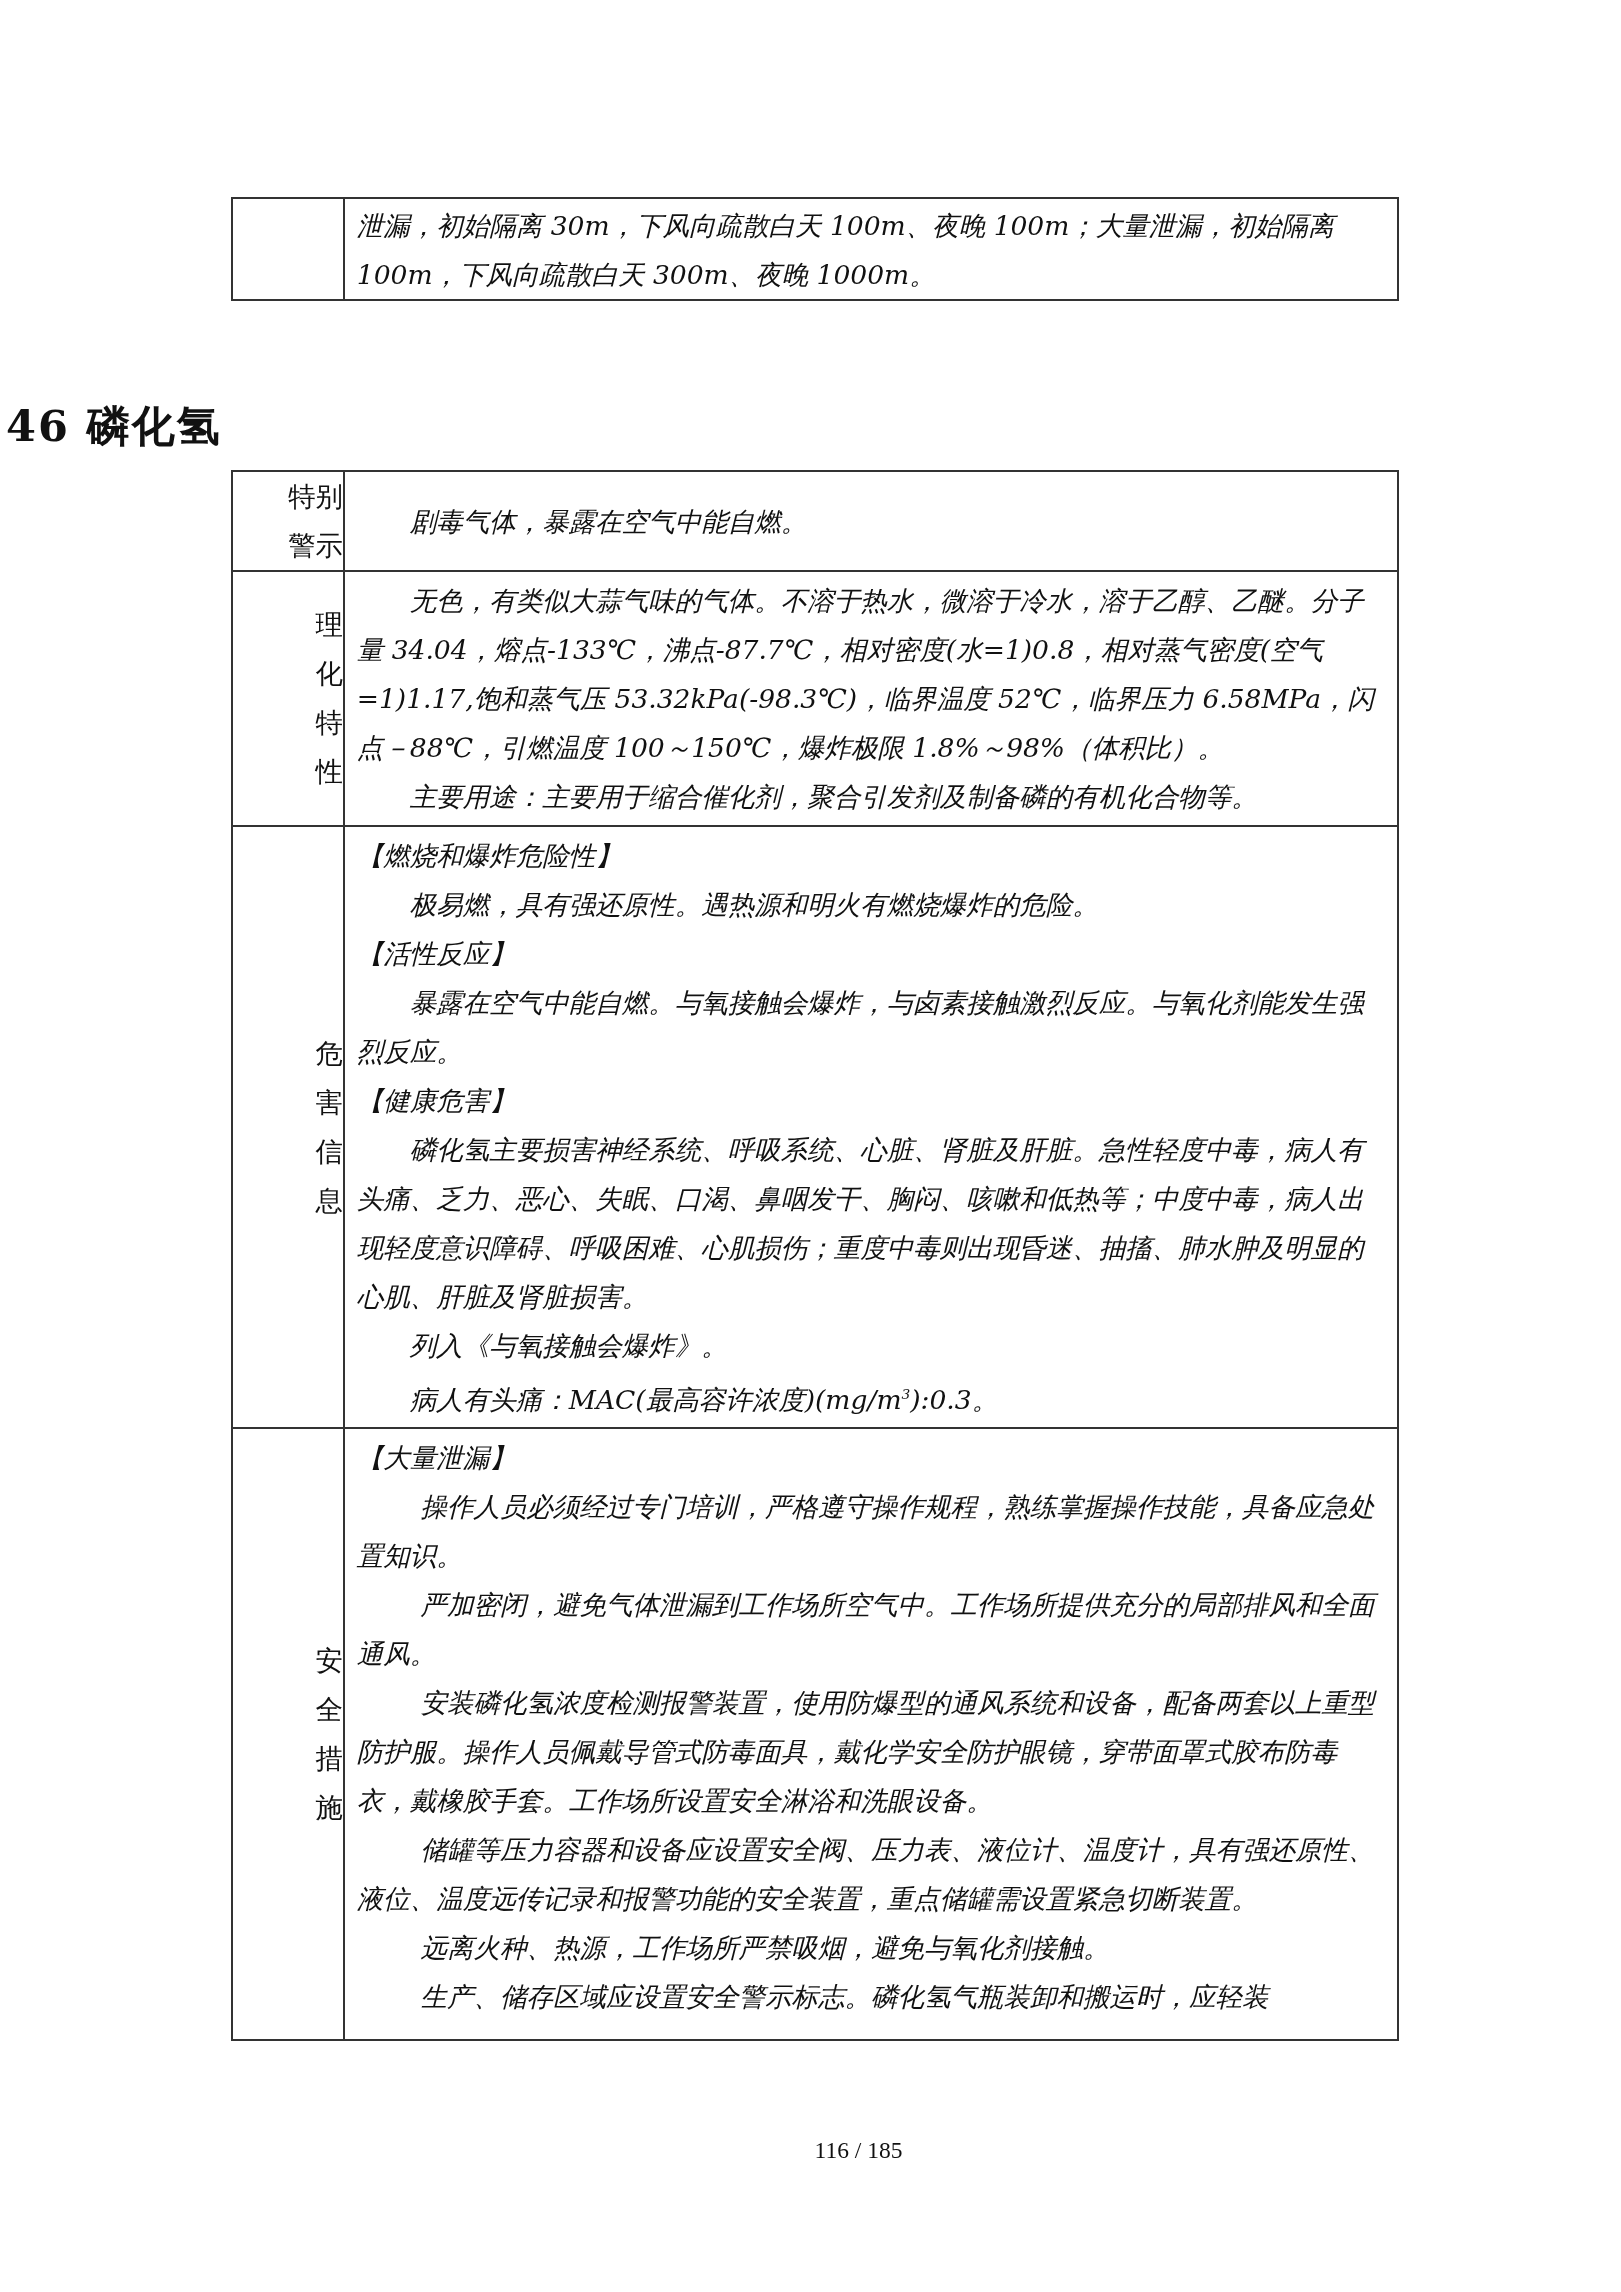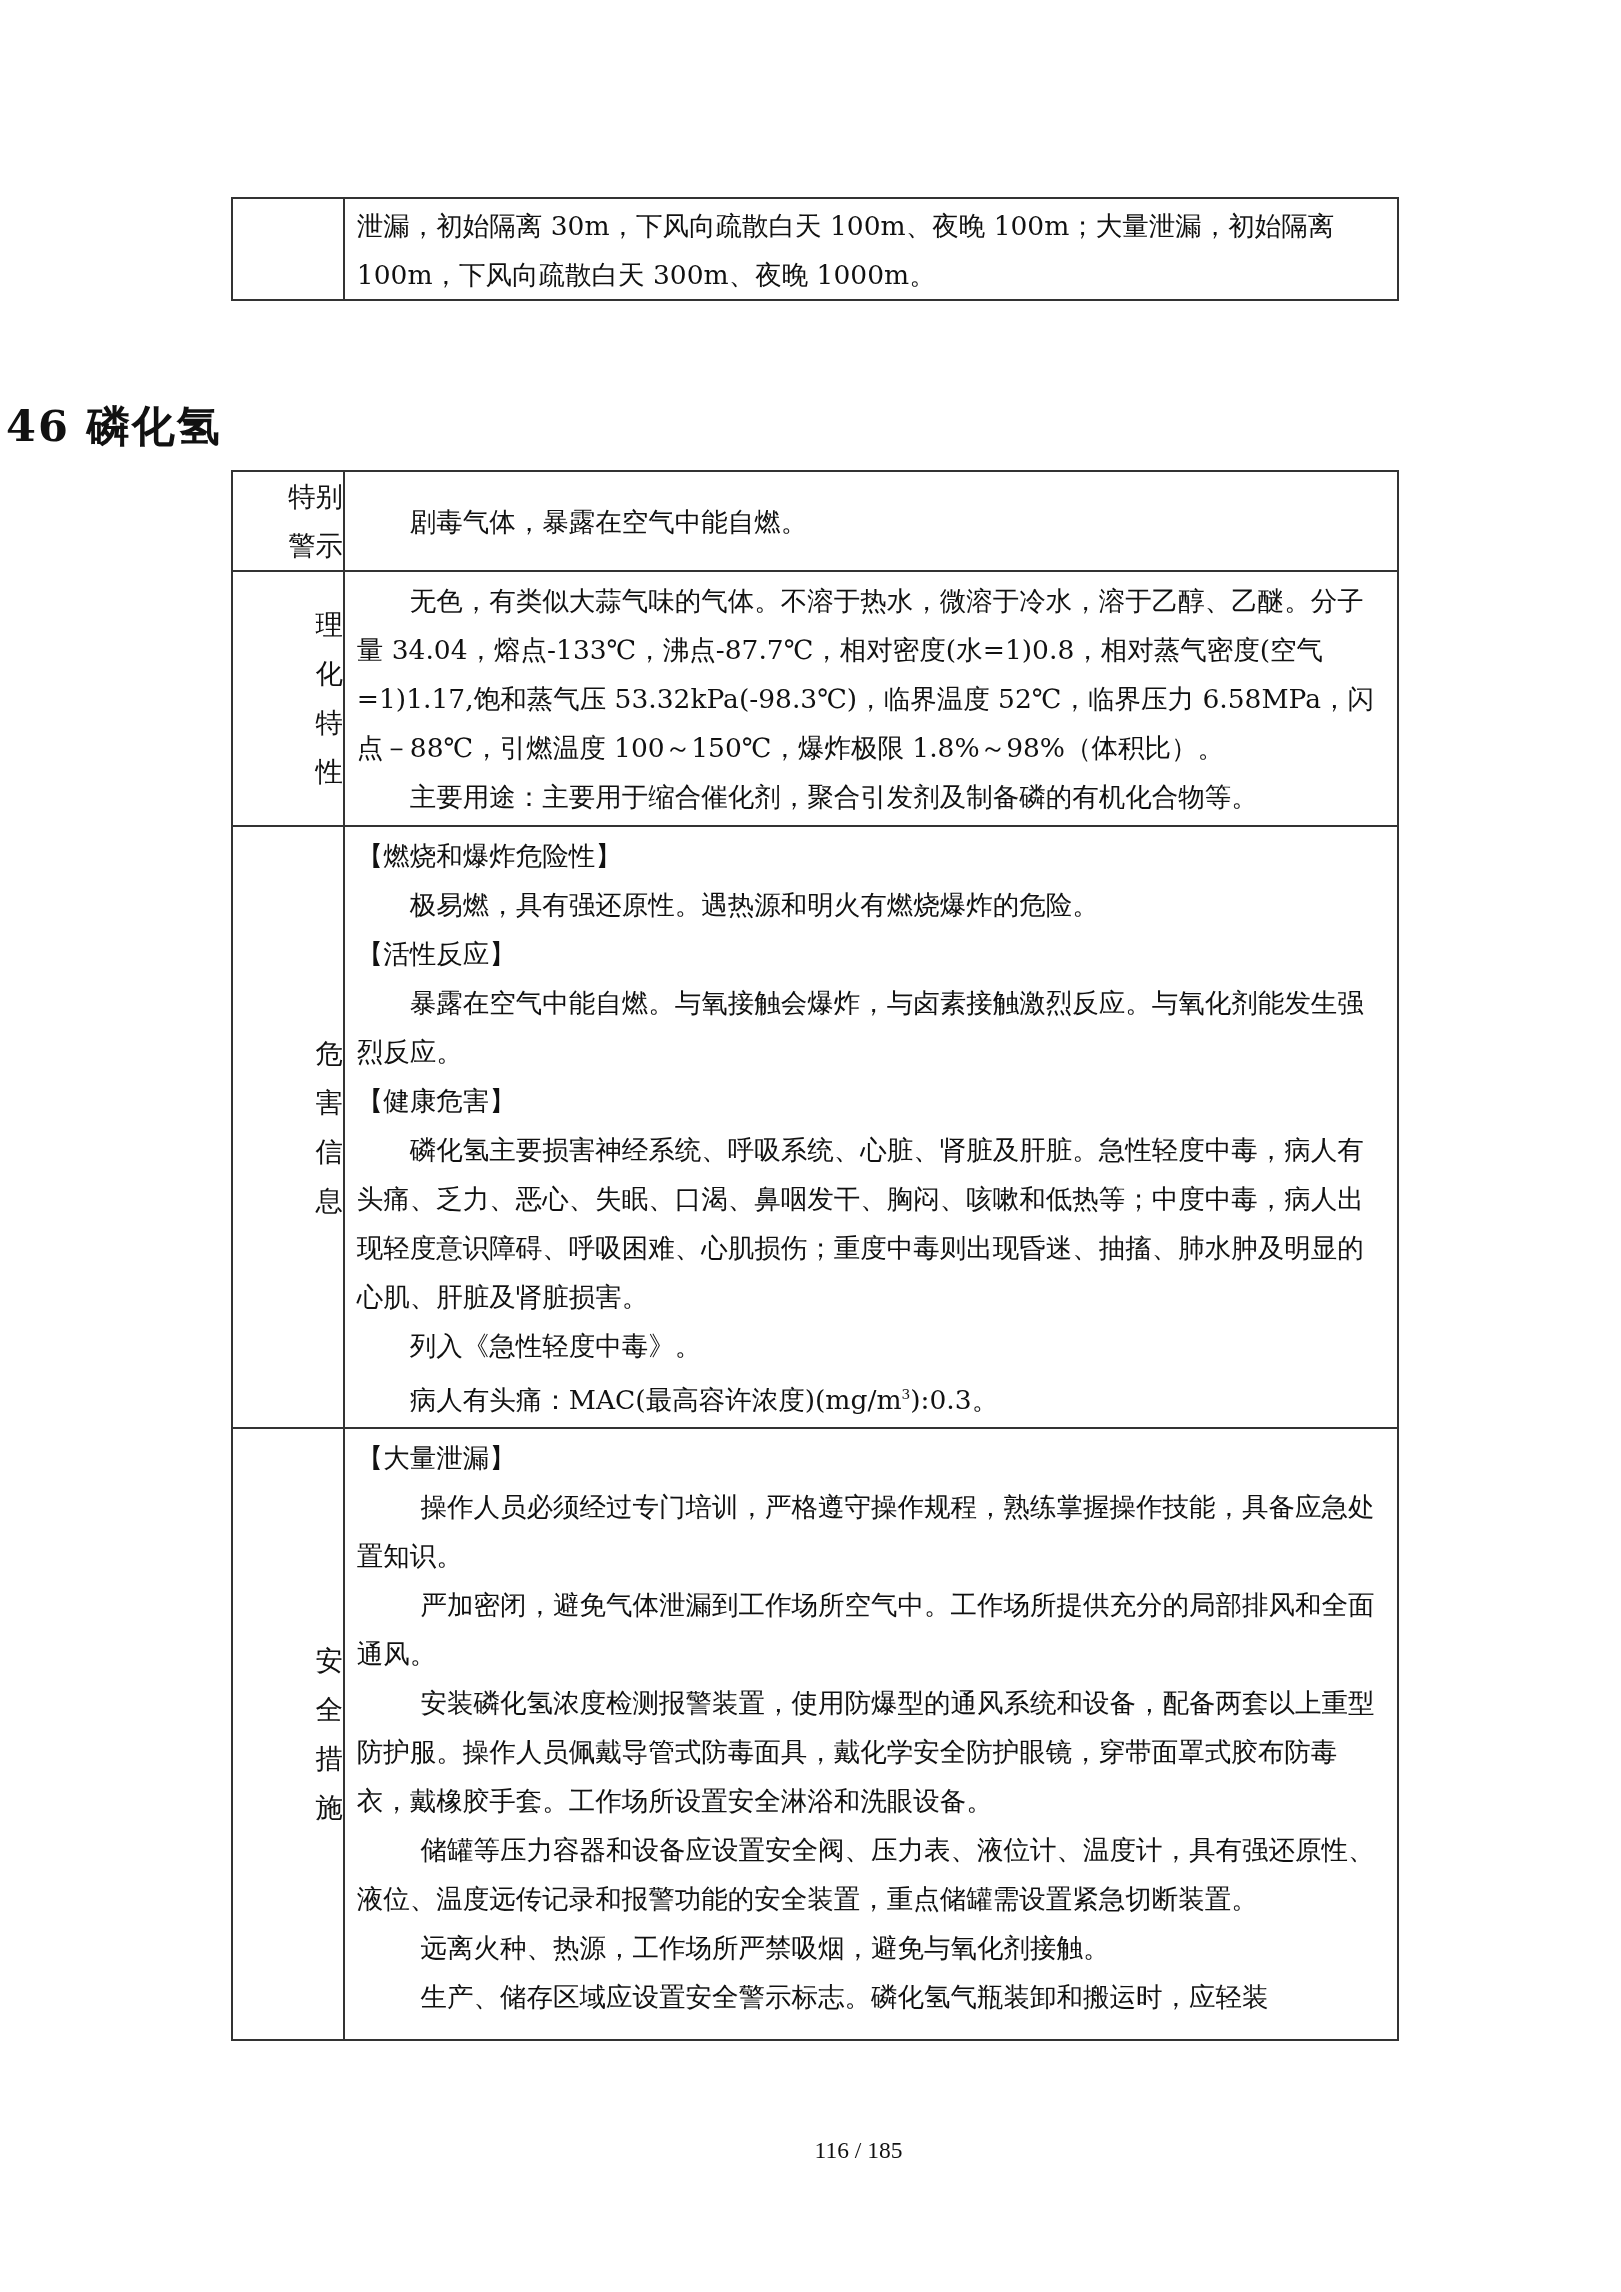--- a/index.html
+++ b/index.html
@@ -8,21 +8,21 @@
     table { border-collapse: collapse; position: absolute; left: 231px; width: 1168px; table-layout: fixed; }
     td { border: 2px solid #333; vertical-align: top; padding: 0; }
     td.label { width: 110px; text-align: right; vertical-align: middle; font-size: 27.4px; line-height: 49px; }
     td.content { padding: 3.9px 9.8px 3.9px 11.8px; font-size: 26.5px; line-height: 49px; }
     #top-table { top: 197px; }
     #top-table td.content { padding-top: 2px; padding-bottom: 0; }
     #top-table td { height: 96px; }
     .title { position: absolute; top: 392px; left: 0; width: 1621px; text-align: left;
       font-size: 43px; font-weight: bold; line-height: 69px; letter-spacing: 2px; margin-left: 6px; }
     #main-table { top: 470px; }
-    .p { margin: 0; }
+    .p { margin: 0; font-style: italic; }
     .indent { text-indent: 2em; }
     .indent-wide { text-indent: 2.4em; }
     .vlabel span { display: block; }
     .footer { position: absolute; top: 2137px; left: 0; width: 1621px; text-align: center;
       font-family: "Liberation Serif", serif; font-size: 23.5px; padding-left: 48px; }
     sup { font-size: 13.7px; }
   </style>
 </head>
 <body>
 
@@ -71,21 +71,21 @@
       <span>信</span>
       <span>息</span>
     </td>
     <td class="content">
       <p class="p">【燃烧和爆炸危险性】</p>
       <p class="p indent">极易燃，具有强还原性。遇热源和明火有燃烧爆炸的危险。</p>
       <p class="p">【活性反应】</p>
       <p class="p indent">暴露在空气中能自燃。与氧接触会爆炸，与卤素接触激烈反应。与氧化剂能发生强烈反应。</p>
       <p class="p">【健康危害】</p>
       <p class="p indent">磷化氢主要损害神经系统、呼吸系统、心脏、肾脏及肝脏。急性轻度中毒，病人有头痛、乏力、恶心、失眠、口渴、鼻咽发干、胸闷、咳嗽和低热等；中度中毒，病人出现轻度意识障碍、呼吸困难、心肌损伤；重度中毒则出现昏迷、抽搐、肺水肿及明显的心肌、肝脏及肾脏损害。</p>
-      <p class="p indent">列入《急性轻度中毒》。</p>
+      <p class="p indent">列入《与氧接触会爆炸》。</p>
       <p class="p indent"><span>病人有头痛：MAC(最高容许浓度)(mg/m</span><sup>3</sup><span>):0.3。</span></p>
     </td>
   </tr>
 
   <tr>
     <td class="label vlabel" style="height:610px;">
       <span>安</span>
       <span>全</span>
       <span>措</span>
       <span>施</span>

